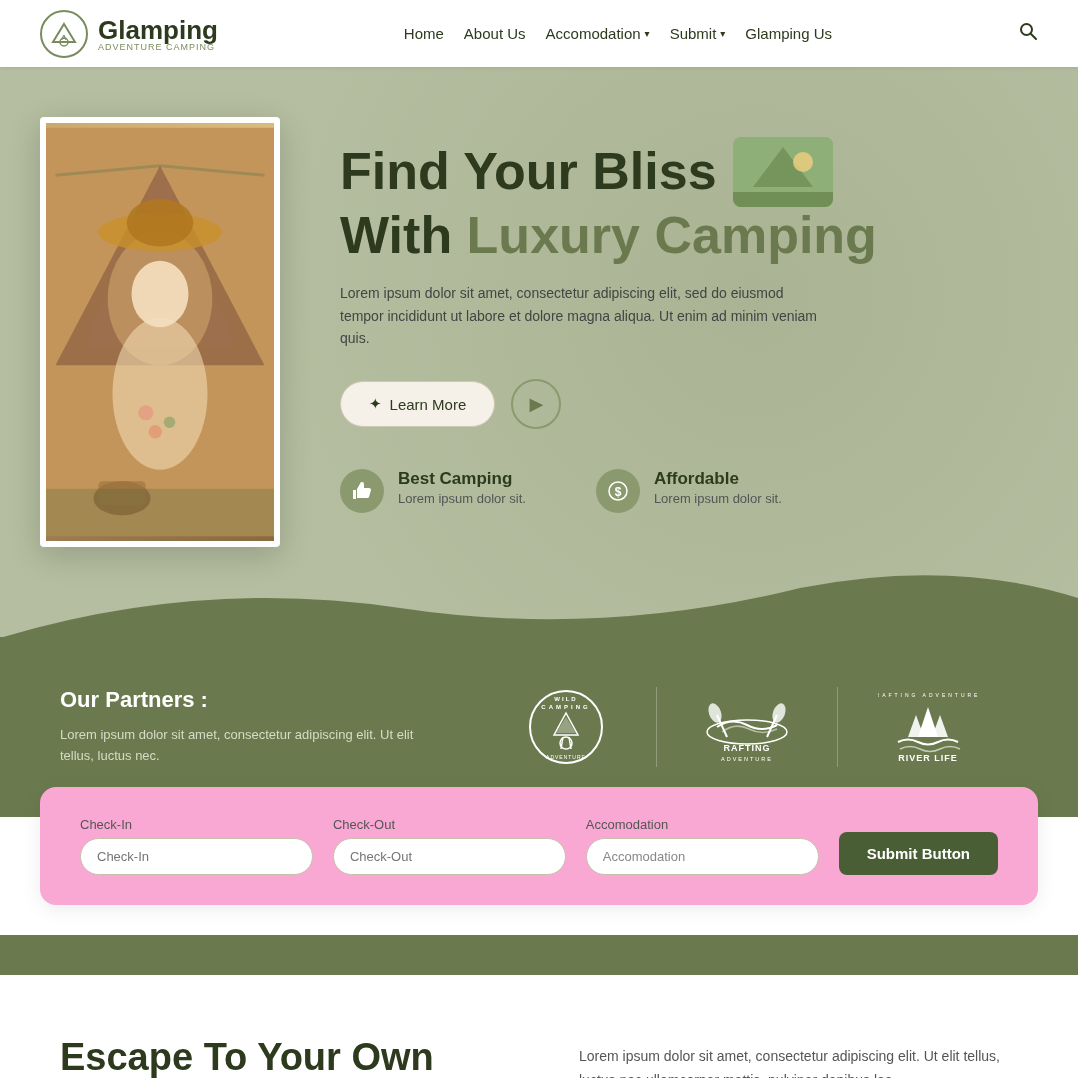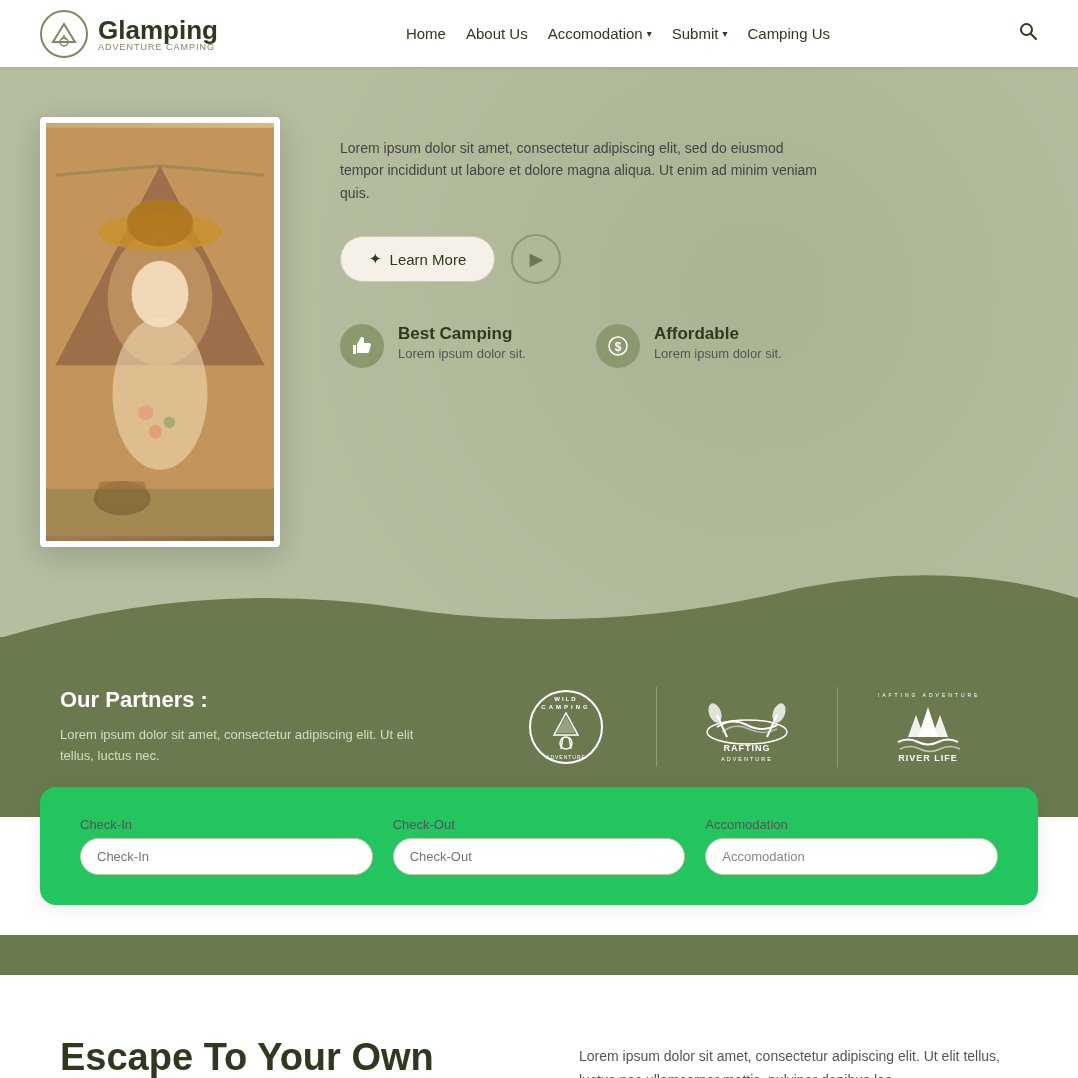--- a/index.html
+++ b/index.html
@@ -100,21 +100,21 @@
     .partners-logos { display: flex; align-items: center; gap: 0; flex: 1; justify-content: space-around; }
     .partner-logo-wrap {
       display: flex; align-items: center; justify-content: center;
       padding: 0 40px; border-right: 1px solid rgba(255,255,255,0.25);
     }
     .partner-logo-wrap:last-child { border-right: none; }
     .partner-logo-svg { width: 100px; height: 80px; }
 
     
     .booking-section {
-      background: #22c55e; margin: 0 40px; border-radius: 16px;
+      background: #f9a8d4; margin: 0 40px; border-radius: 16px;
       padding: 30px 40px; display: flex; align-items: flex-end; gap: 20px;
       box-shadow: 0 4px 20px rgba(0,0,0,0.08); position: relative;
       top: -30px; z-index: 5;
     }
     .booking-field { display: flex; flex-direction: column; gap: 6px; flex: 1; }
     .booking-label { font-size: 13px; color: #555; font-weight: 500; }
     .booking-input {
       border: 1px solid #c8bfa8; border-radius: 20px; padding: 10px 16px;
       font-size: 13px; color: #888; background: #fff; outline: none; width: 100%;
     }
@@ -166,21 +166,21 @@
     <a class="nav-item">Home</a>
     <a class="nav-item">About Us</a>
     <a class="nav-item">
       <span>Accomodation</span>
       <span class="nav-dropdown-icon">▾</span>
     </a>
     <a class="nav-item">
       <span>Submit</span>
       <span class="nav-dropdown-icon">▾</span>
     </a>
-    <a class="nav-item">Camping Us</a>
+    <a class="nav-item">Glamping Us</a>
   </div>
   <div class="navbar-search">
     <svg width="20" height="20" viewBox="0 0 20 20" fill="none">
       <circle cx="8.5" cy="8.5" r="5.5" stroke="#2d3a1e" stroke-width="2"></circle>
       <line x1="13" y1="13" x2="18" y2="18" stroke="#2d3a1e" stroke-width="2" stroke-linecap="round"></line>
     </svg>
   </div>
 </nav>
 
 <section class="hero">
@@ -211,20 +211,36 @@
         <rect x="55" y="372" width="50" height="25" rx="5" fill="#a07840" opacity="0.7"></rect>
 
         <line x1="10" y1="50" x2="120" y2="40" stroke="#6a7850" stroke-width="3" opacity="0.4"></line>
         <line x1="230" y1="50" x2="120" y2="40" stroke="#6a7850" stroke-width="3" opacity="0.4"></line>
         <rect x="0" y="380" width="240" height="50" fill="#5a6a40" opacity="0.3"></rect>
       </svg>
     </div>
   </div>
 
   <div class="hero-content">
+    <h1 class="hero-title">
+      <div class="hero-title-row">
+        <span>Find Your Bliss</span>
+        <div class="hero-small-img">
+          <svg width="100" height="70" viewBox="0 0 100 70">
+            <rect width="100" height="70" fill="#8faf78"></rect>
+            <polygon points="50,10 80,50 20,50" fill="#6a8a50" opacity="0.7"></polygon>
+            <circle cx="70" cy="25" r="10" fill="#f0d080" opacity="0.8"></circle>
+            <rect x="0" y="55" width="100" height="15" fill="#5a7a40" opacity="0.6"></rect>
+          </svg>
+        </div>
+      </div>
+      <div>
+        <span>With </span><span class="hero-title-accent">Luxury Camping</span>
+      </div>
+    </h1>
     <p class="hero-desc">Lorem ipsum dolor sit amet, consectetur adipiscing elit, sed do eiusmod tempor incididunt ut labore et dolore magna aliqua. Ut enim ad minim veniam quis.</p>
     <div class="hero-actions">
       <button class="btn-learn-more">
         <span>✦</span>
         <span>Learn More</span>
       </button>
       <button class="btn-play">
         <span>▶</span>
       </button>
     </div>
@@ -324,20 +340,21 @@
       <div class="booking-field">
         <label class="booking-label">Check-Out</label>
         <input class="booking-input" type="text" placeholder="Check-Out" style="">
       </div>
       <div class="booking-field">
         <label class="booking-label">Accomodation</label>
         <select class="booking-select">
           <option>Accomodation</option>
         </select>
       </div>
+      <button class="btn-submit">Submit Button</button>
     </div>
   </div>
 </div>
 
 <section class="bottom-section">
   <div class="bottom-left">
     <h2 class="bottom-title">
       <span>Escape To Your Own</span><br>
       <br>
       

